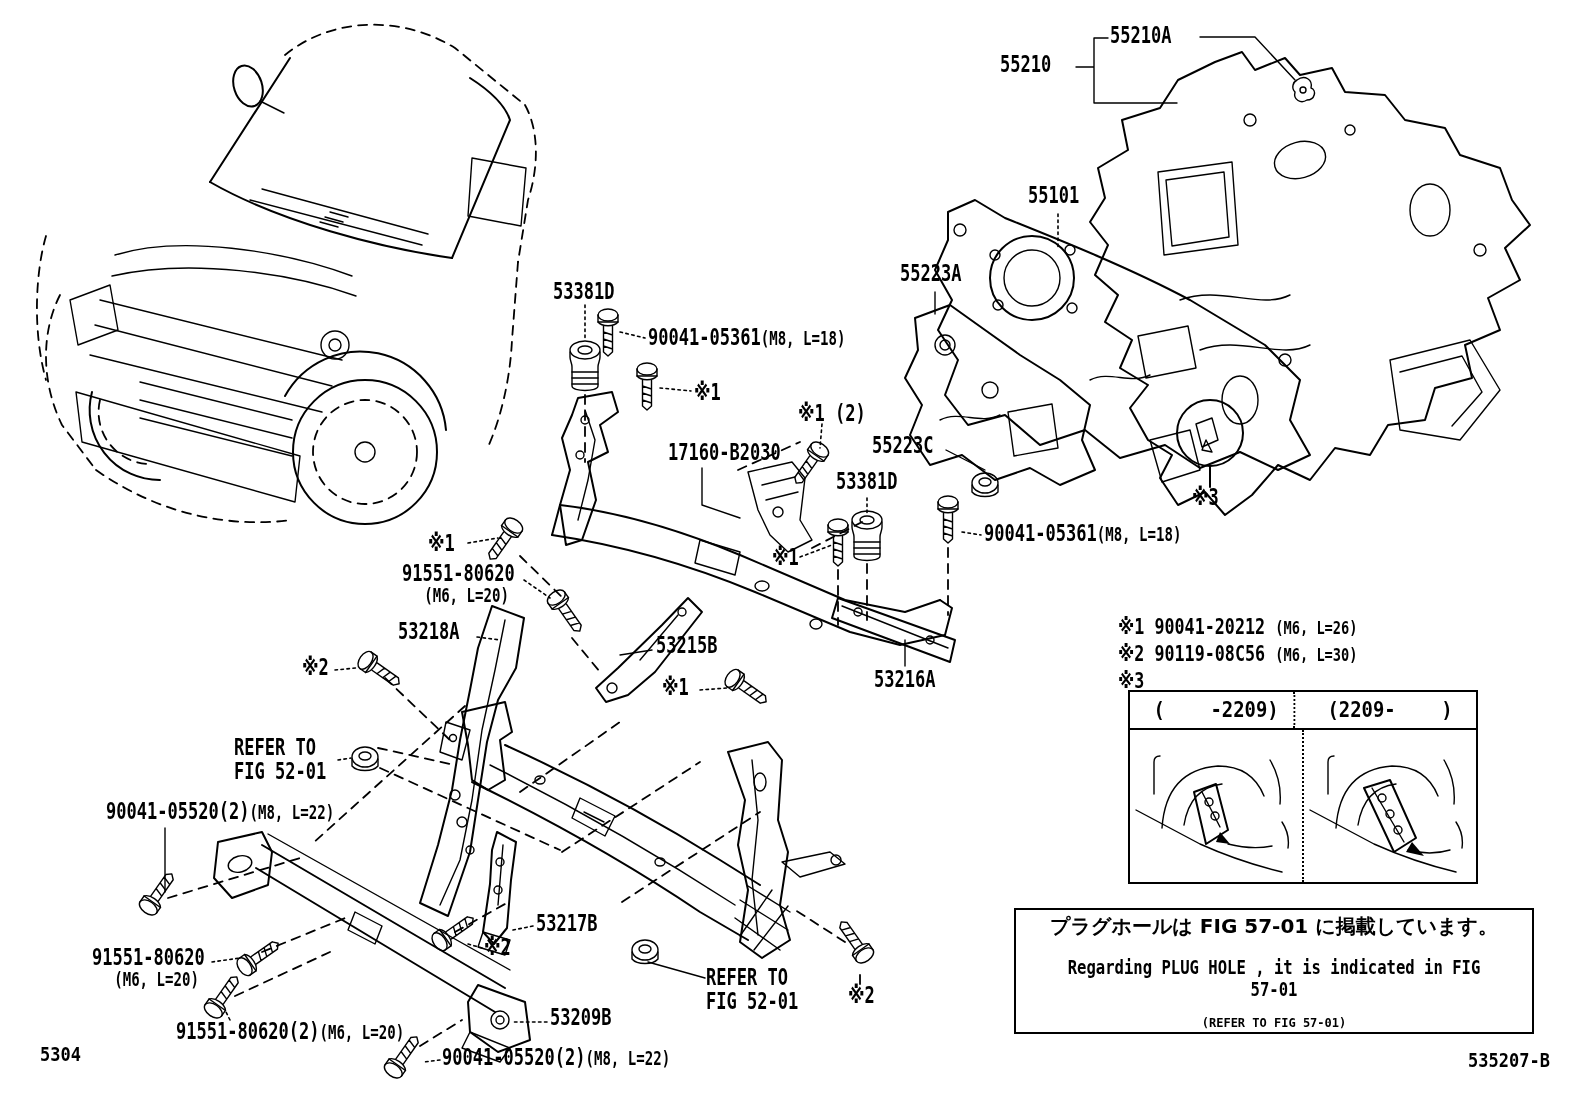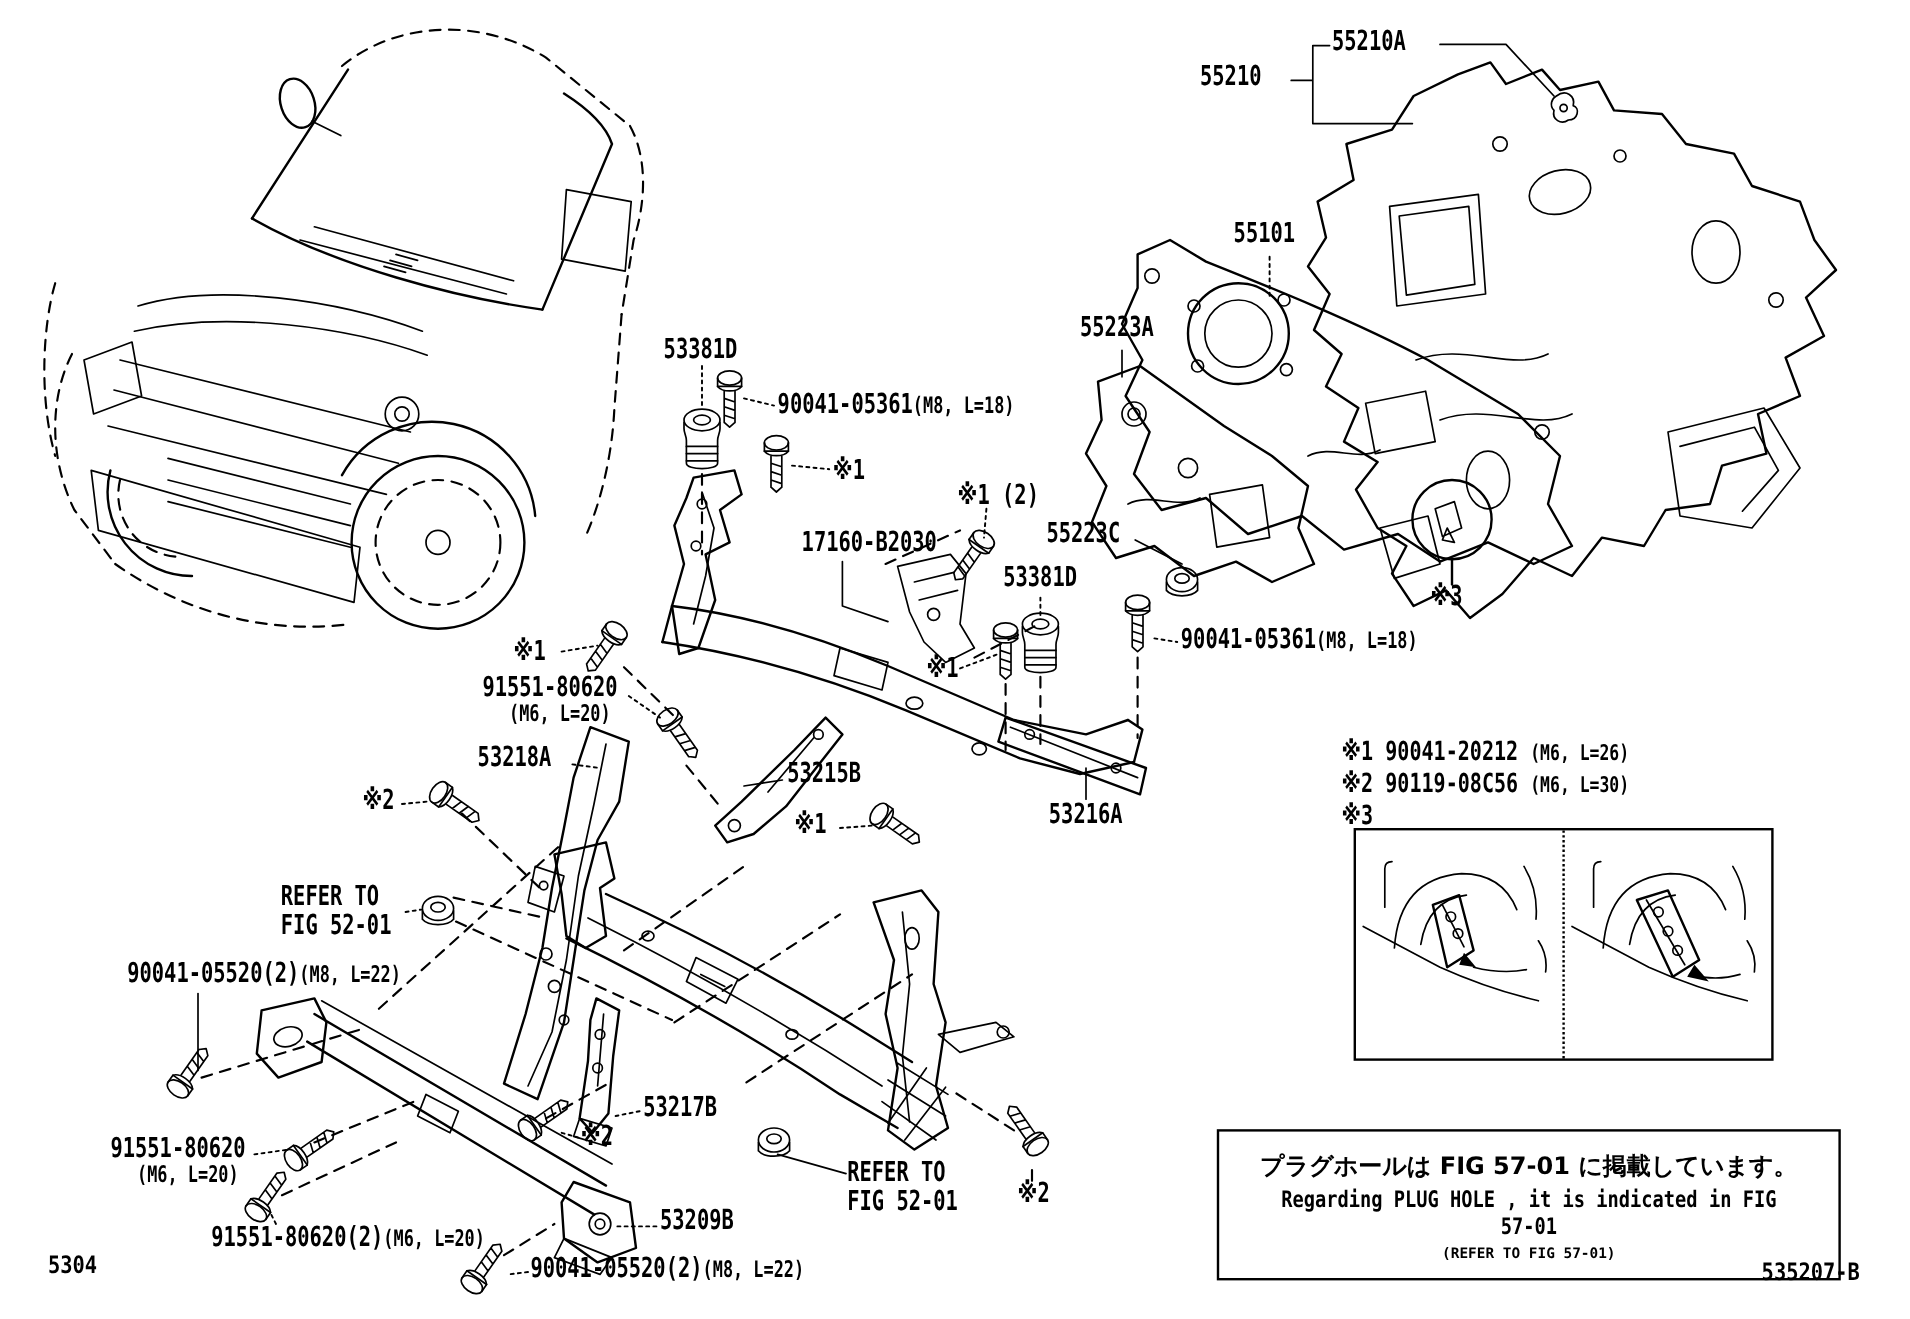--- a/index.html
+++ b/index.html
@@ -35,21 +35,21 @@
   .vtable .hcell{flex:1;display:flex;align-items:center;justify-content:center;
     font-weight:bold;font-size:21px;white-space:pre;transform:scaleX(0.9);}
   .vtable .hcell:first-child{border-right:2px dotted #000;}
   .vtable .bodyrow{display:flex;flex:1;}
   .vtable .bcell{flex:1;position:relative;}
   .vtable .bcell:first-child{border-right:2px dotted #000;}
 
   .notebox{
     position:absolute;left:1014px;top:908px;width:516px;height:122px;
     border:2px solid #000;background:#fff;display:flex;flex-direction:column;
-    align-items:center;justify-content:center;gap:4px;text-align:center;margin-top:33px;
+    align-items:center;justify-content:center;gap:16px;text-align:center;
   }
   .notebox .jp{font-weight:bold;font-size:20px;font-family:"DejaVu Sans",sans-serif;}
   .notebox .en{font-weight:bold;font-size:19px;transform:scaleX(0.82);}
   .notebox .ref{font-weight:bold;font-size:12px;}
 
   .corner{position:absolute;font-weight:bold;font-size:20px;transform:scaleX(0.85);transform-origin:0 0;}
 </style>
 </head>
 <body>
 
@@ -299,20 +299,24 @@
     </g>
   </svg>
 
   <div class="notes">
     <div class="row"><span>※1</span> <span>90041-20212</span> <span class="spec">(M6, L=26)</span></div>
     <div class="row"><span>※2</span> <span>90119-08C56</span> <span class="spec">(M6, L=30)</span></div>
     <div class="row"><span>※3</span></div>
   </div>
 
   <div class="vtable">
+    <div class="hdr">
+      <div class="hcell">(    -2209)</div>
+      <div class="hcell">(2209-    )</div>
+    </div>
     <div class="bodyrow">
       <div class="bcell">
         <svg width="170" height="148" viewBox="0 0 170 148">
           <path class="ln thin" d="M24,64 L24,32 Q24,26 30,26"></path>
           <path class="ln thin" d="M32,98 Q36,40 88,36 Q122,36 134,66"></path>
           <path class="ln thin" d="M54,95 Q60,58 92,54"></path>
           <path class="ln thin" d="M140,30 Q152,50 150,74 M152,92 Q160,104 158,118"></path>
           <path class="ln thin" d="M6,80 Q40,98 70,114 Q110,132 152,142"></path>
           <path class="ln" d="M64,62 L86,54 L98,100 L76,114 Z"></path>
           <path class="ln thin" d="M72,62 L90,97"></path>

